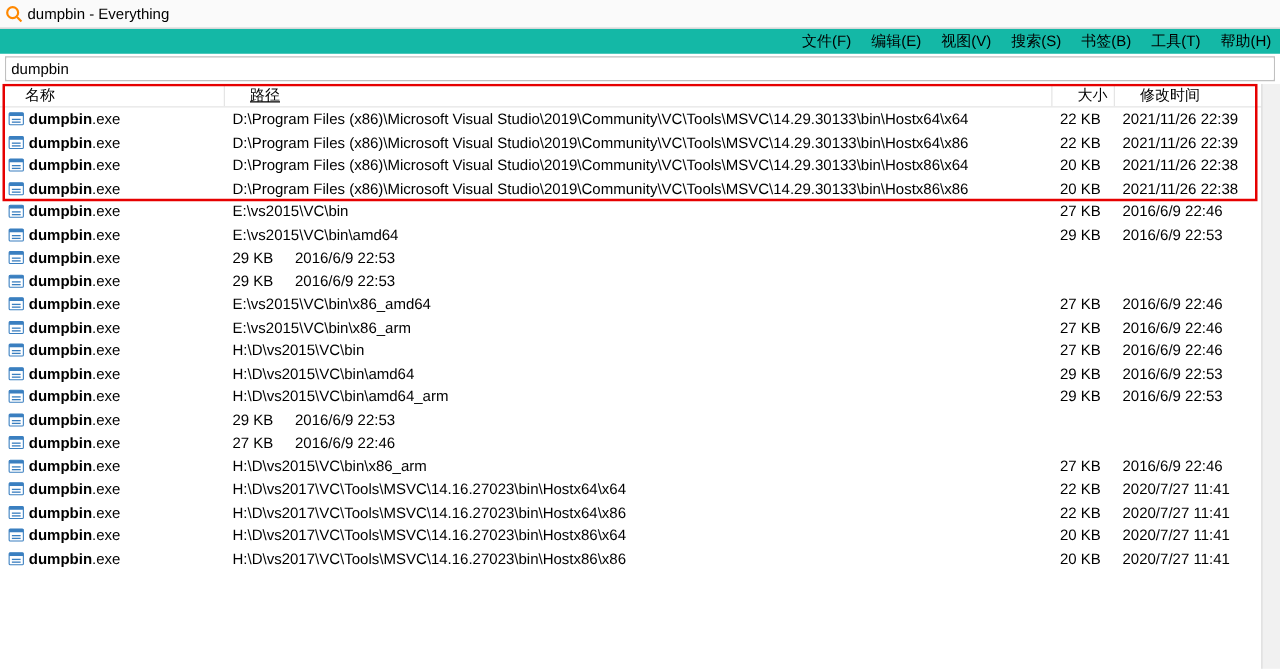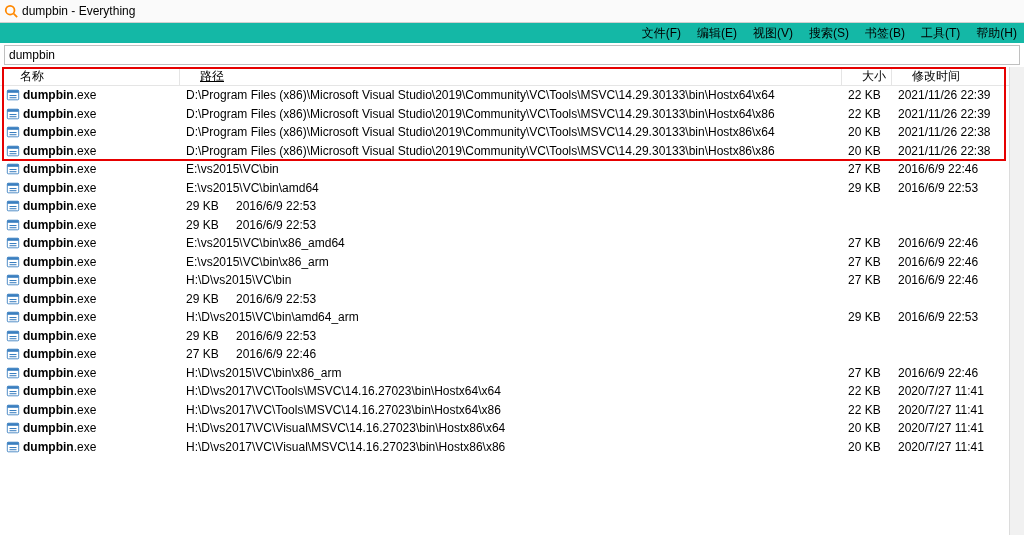--- a/index.html
+++ b/index.html
@@ -308,20 +308,21 @@
       <div class="row">
         <div class="cell cell-name">
           <span class="file-icon"><svg viewBox="0 0 16 16" width="14" height="14">
   <rect x="1.5" y="2.5" width="13" height="11" rx="1" fill="#ffffff" stroke="#3a7fc0"></rect>
   <rect x="1.5" y="2.5" width="13" height="3" fill="#3a7fc0"></rect>
   <rect x="4" y="8" width="8" height="1.2" fill="#3a7fc0"></rect>
   <rect x="4" y="10.5" width="8" height="1.2" fill="#3a7fc0"></rect>
 </svg></span>
           <span><span class="bold">dumpbin</span><span class="ext">.exe</span></span>
         </div>
+        <div class="cell cell-path">H:\D\vs2015\VC\bin\amd64</div>
         <div class="cell cell-size">29 KB</div>
         <div class="cell cell-date">2016/6/9 22:53</div>
       </div>
       <div class="row">
         <div class="cell cell-name">
           <span class="file-icon"><svg viewBox="0 0 16 16" width="14" height="14">
   <rect x="1.5" y="2.5" width="13" height="11" rx="1" fill="#ffffff" stroke="#3a7fc0"></rect>
   <rect x="1.5" y="2.5" width="13" height="3" fill="#3a7fc0"></rect>
   <rect x="4" y="8" width="8" height="1.2" fill="#3a7fc0"></rect>
   <rect x="4" y="10.5" width="8" height="1.2" fill="#3a7fc0"></rect>
@@ -403,35 +404,35 @@
       <div class="row">
         <div class="cell cell-name">
           <span class="file-icon"><svg viewBox="0 0 16 16" width="14" height="14">
   <rect x="1.5" y="2.5" width="13" height="11" rx="1" fill="#ffffff" stroke="#3a7fc0"></rect>
   <rect x="1.5" y="2.5" width="13" height="3" fill="#3a7fc0"></rect>
   <rect x="4" y="8" width="8" height="1.2" fill="#3a7fc0"></rect>
   <rect x="4" y="10.5" width="8" height="1.2" fill="#3a7fc0"></rect>
 </svg></span>
           <span><span class="bold">dumpbin</span><span class="ext">.exe</span></span>
         </div>
-        <div class="cell cell-path">H:\D\vs2017\VC\Visual\MSVC\14.16.27023\bin\Hostx86\x64</div>
+        <div class="cell cell-path">H:\D\vs2017\VC\Tools\MSVC\14.16.27023\bin\Hostx86\x64</div>
         <div class="cell cell-size">20 KB</div>
         <div class="cell cell-date">2020/7/27 11:41</div>
       </div>
       <div class="row">
         <div class="cell cell-name">
           <span class="file-icon"><svg viewBox="0 0 16 16" width="14" height="14">
   <rect x="1.5" y="2.5" width="13" height="11" rx="1" fill="#ffffff" stroke="#3a7fc0"></rect>
   <rect x="1.5" y="2.5" width="13" height="3" fill="#3a7fc0"></rect>
   <rect x="4" y="8" width="8" height="1.2" fill="#3a7fc0"></rect>
   <rect x="4" y="10.5" width="8" height="1.2" fill="#3a7fc0"></rect>
 </svg></span>
           <span><span class="bold">dumpbin</span><span class="ext">.exe</span></span>
         </div>
-        <div class="cell cell-path">H:\D\vs2017\VC\Visual\MSVC\14.16.27023\bin\Hostx86\x86</div>
+        <div class="cell cell-path">H:\D\vs2017\VC\Tools\MSVC\14.16.27023\bin\Hostx86\x86</div>
         <div class="cell cell-size">20 KB</div>
         <div class="cell cell-date">2020/7/27 11:41</div>
       </div>
     </div>
 
   <div class="highlight-box" style="left:2px; top:0px; width:1004px; height:94px;"></div>
 
   <div class="scrollbar-right"></div>
 </div>
 

